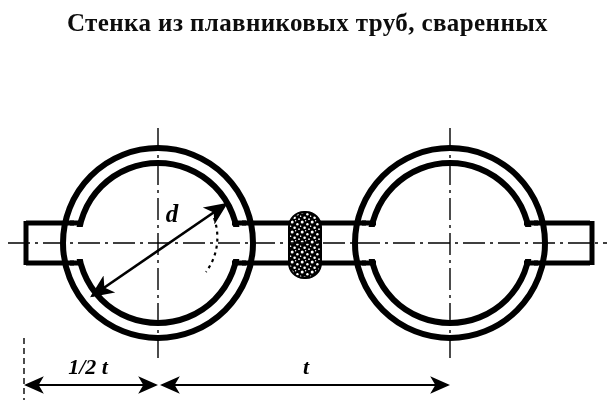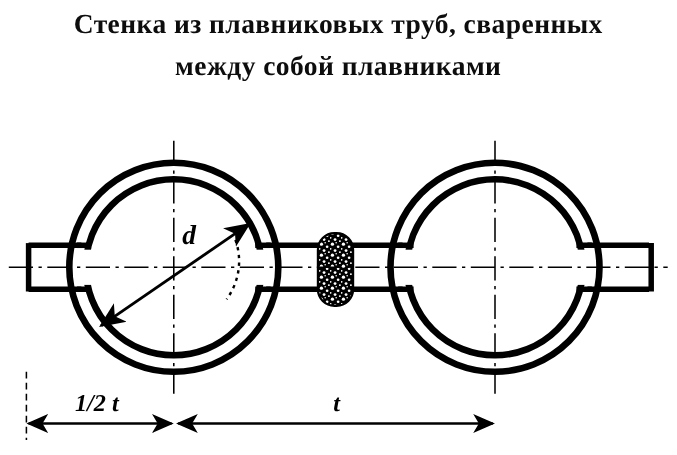--- a/index.html
+++ b/index.html
@@ -45,21 +45,20 @@
     height: 414px;
   }
 </style>
 </head>
 <body>
 
 <div id="page">
 
   <div class="title-block">
     <span class="title-line">Стенка из плавниковых труб, сваренных</span>
-    <span class="title-line">между собой плавниками</span>
   </div>
 
   <svg id="figure-svg" viewBox="0 0 615 414">
     <defs>
 
       <pattern id="weldTex" patternUnits="userSpaceOnUse" width="10" height="10">
         <rect width="10" height="10" fill="#000000"></rect>
         <circle cx="2.2" cy="2.0" r="1.5" fill="#ffffff"></circle>
         <circle cx="7.4" cy="4.3" r="1.2" fill="#ffffff"></circle>
         <circle cx="4.6" cy="7.8" r="1.3" fill="#ffffff"></circle>

